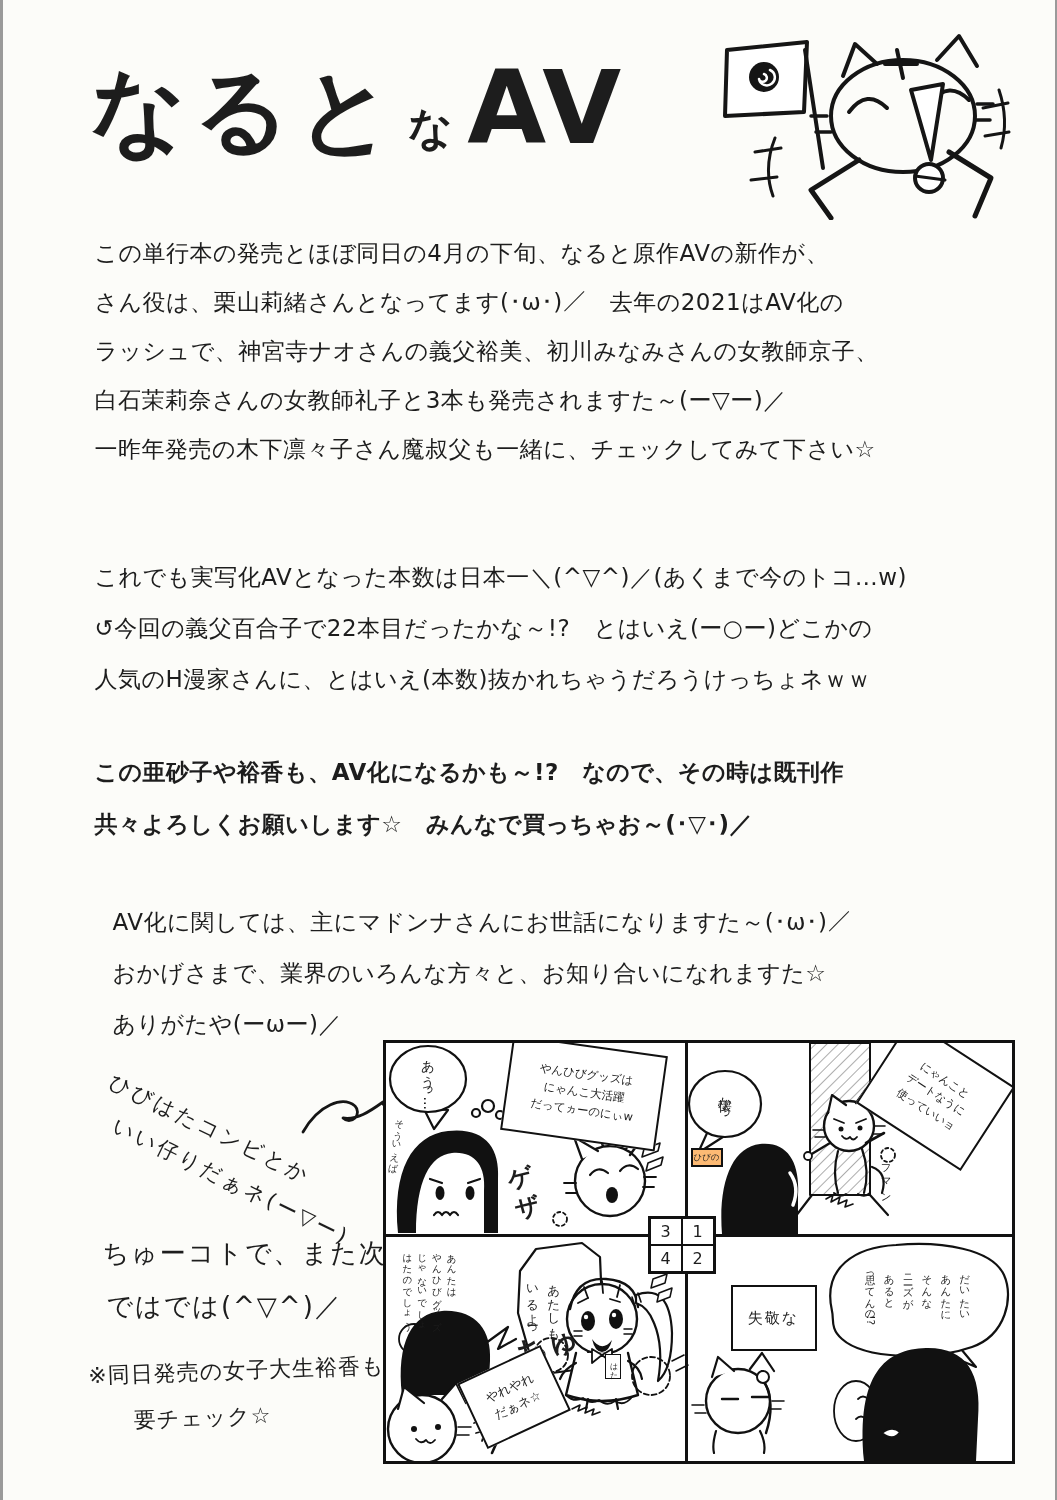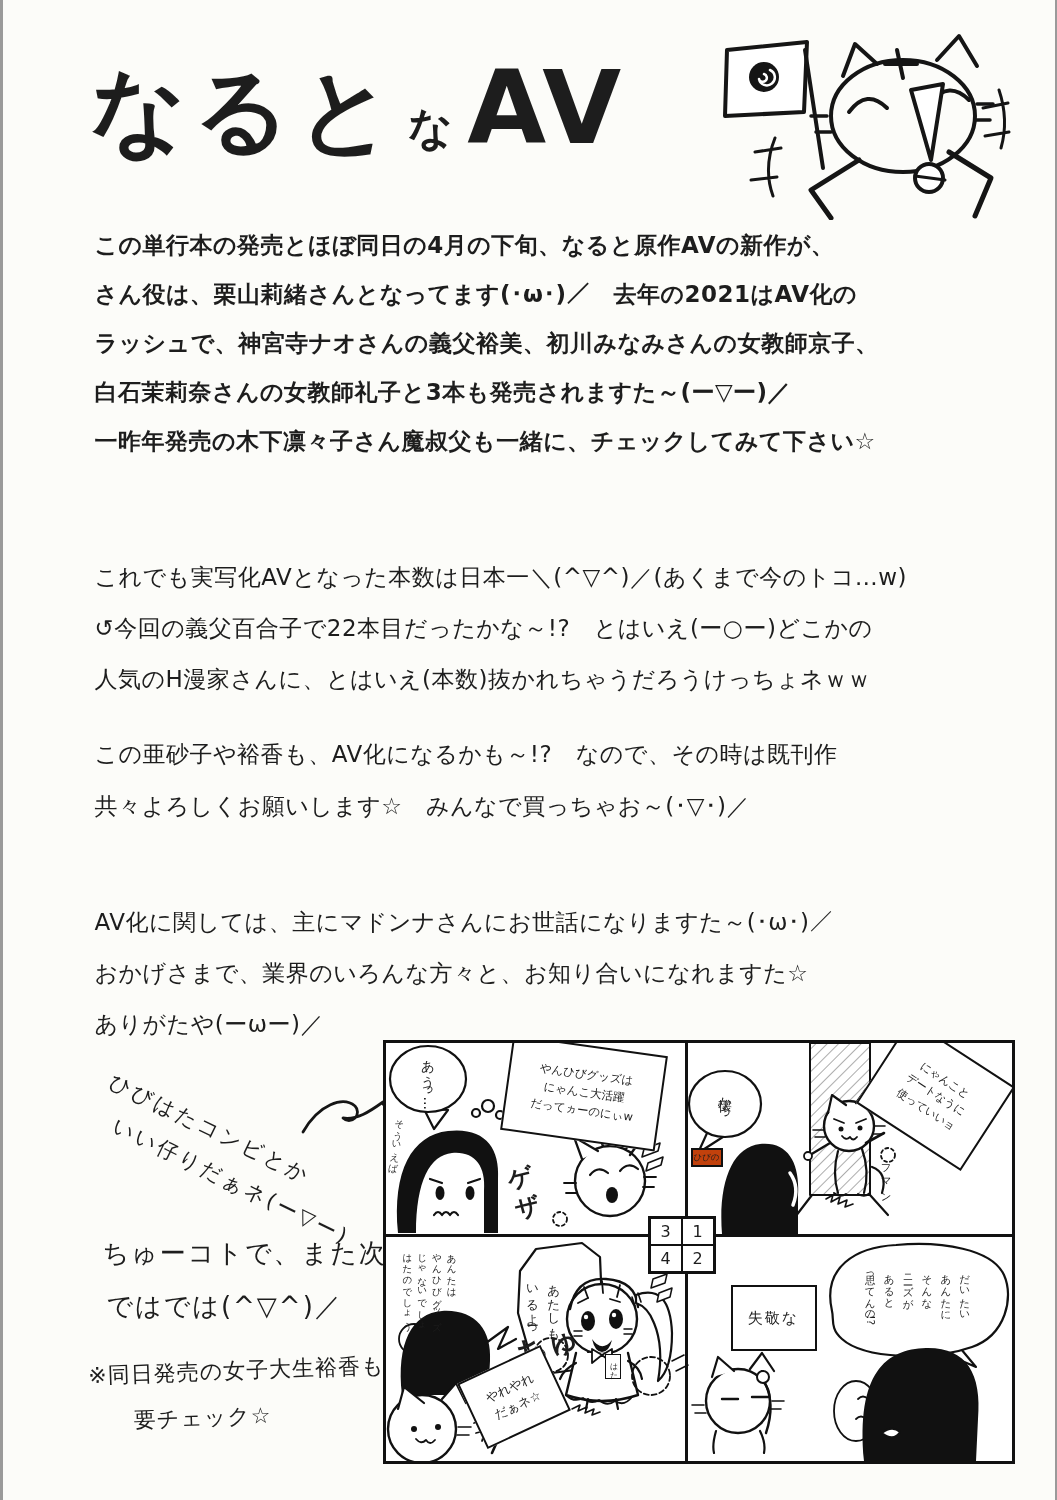--- a/index.html
+++ b/index.html
@@ -19,24 +19,24 @@
   .t-particle { font-size:44px; font-weight:700; margin:0 14px 0 8px; }
   .t-suffix { font-size:102px; font-weight:600; letter-spacing:3px; }
 
   
   .cat-doodle { position:absolute; left:688px; top:20px; }
   .note-arrow { position:absolute; left:292px; top:1080px; }
 
   
   .para { position:absolute; left:92px; width:900px; font-size:23px; letter-spacing:0.5px; }
   .para .row { display:block; }
-  .p1 { top:230px;font-weight:bold; } .p1 .row { height:49px; }
+  .p1 { top:238px; } .p1 .row { height:49px; }
   .p2 { top:562px; } .p2 .row { height:51px; }
-  .p3 { top:739px; } .p3 .row { height:52px; }
-  .p4 { top:907px; } .p4 .row { height:51px; }
+  .p3 { top:757px;font-weight:bold; } .p3 .row { height:52px; }
+  .p4 { top:907px;margin-left:18px; } .p4 .row { height:51px; }
 
   .diag { position:absolute; left:114px; top:1068px; transform:rotate(26deg); transform-origin:0 0;
           font-size:21px; letter-spacing:3px; }
   .diag .l2 { margin-left:22px; margin-top:10px; }
 
   .closing { position:absolute; left:100px; top:1236px; font-size:26px; letter-spacing:2px; }
   .closing .l2 { margin-top:18px; margin-left:4px; }
   .footnote { position:absolute; left:86px; top:1356px; font-size:22px; transform:rotate(-2deg); letter-spacing:1px; }
   .footnote .l2 { margin-top:16px; margin-left:44px; }
 
@@ -63,21 +63,21 @@
 
   .bubble-text { display:flex; align-items:center; justify-content:center; }
   .bt-tl { left:12px;  top:6px;   width:62px;  height:62px; font-size:13.5px; }
   .bt-tr { left:309px; top:30px;  width:62px;  height:62px; font-size:13.5px; }
   .bt-bl { left:130px; top:212px; width:56px;  height:100px; font-size:12.5px; line-height:1.7; }
   .bt-br { left:458px; top:210px; width:148px; height:86px;  font-size:10.5px; line-height:1.8; }
 
   .margin-note { left:3px; top:70px; height:70px; font-size:9.5px; transform:rotate(8deg); color:#2b2b2b; }
   .side-text   { left:13px; top:204px; width:60px; height:88px; font-size:9.5px; line-height:1.55; letter-spacing:0.5px; }
 
-  .nameplate { left:305px; top:105px; width:32px; height:19px; border:2px solid #111; background:#c2410c;
+  .nameplate { left:305px; top:105px; width:32px; height:19px; border:2px solid #111; background:#fdba74;
                font-size:8.5px; display:flex; align-items:center; justify-content:center; }
   .nametag   { left:219px; top:311px; width:16px; height:25px; border:1.5px solid #111; background:#fff;
                font-size:8px; display:flex; align-items:center; justify-content:center; }
 
   .sfx-geza  { left:118px; top:104px; font-size:24px; font-weight:800; transform:rotate(-14deg); letter-spacing:3px; }
   .sfx-fuman { left:494px; top:114px; font-size:10.5px; letter-spacing:2px; }
   .sfx-chu   { left:130px; top:282px; font-size:31px; font-weight:900; transform:rotate(-16deg); }
 </style>
 </head>
 <body>

